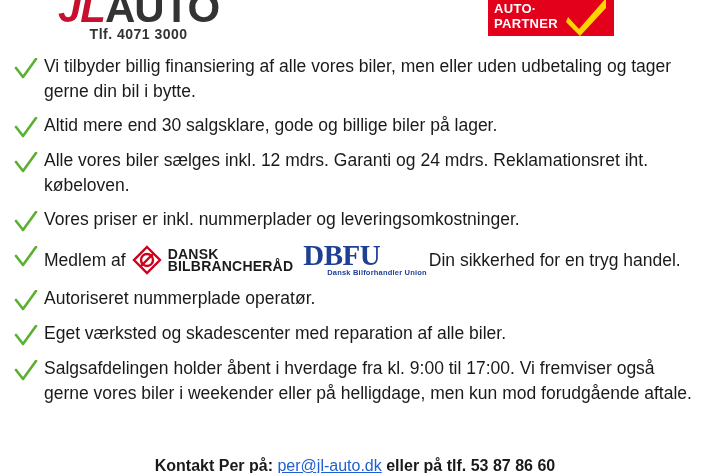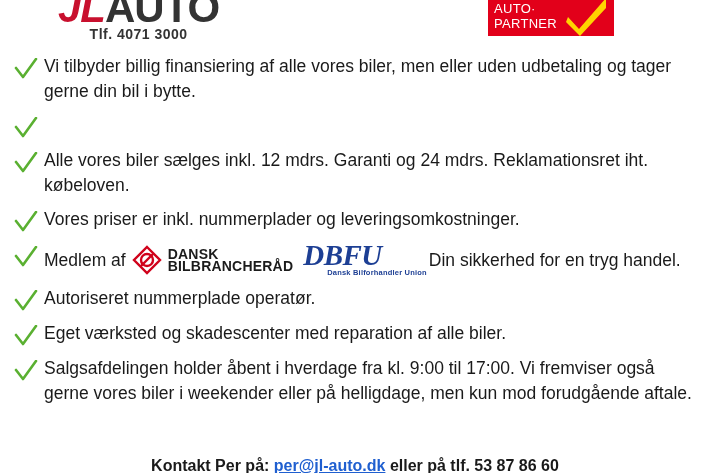--- a/index.html
+++ b/index.html
@@ -66,21 +66,21 @@
     width: 126px;
     height: 40px;
     background: #e2001a;
     display: flex;
     align-items: center;
     box-sizing: border-box;
     padding: 3px 6px;
   }
   .partner-text {
     color: #ffffff;
-    font-weight: normal;
+    font-weight: bold;
     font-size: 13px;
     line-height: 15px;
     letter-spacing: 0.3px;
   }
   .partner-check {
     position: absolute;
     right: 4px;
     top: 0px;
     width: 46px;
     height: 40px;
@@ -131,21 +131,20 @@
 
   .dbfu-logo {
     display: inline-block;
     vertical-align: -9px;
     margin: 0 2px 0 6px;
     text-align: left;
   }
   .dbfu-main {
     font-family: "Liberation Serif", serif;
     font-weight: bold;
-    font-style: italic;
     font-size: 29px;
     line-height: 26px;
     color: #1d3f94;
     letter-spacing: -0.5px;
   }
   .dbfu-sub {
     font-size: 7.5px;
     font-weight: bold;
     color: #1d3f94;
     letter-spacing: 0.2px;
@@ -161,21 +160,21 @@
     bottom: -2px;
     text-align: center;
     font-size: 16px;
     font-weight: bold;
     color: #1a1a1a;
     white-space: nowrap;
   }
   .footer .link {
     color: #1f5fd0;
     text-decoration: underline;
-    font-weight: bold;
+    font-weight: normal;
   }
   .footer .reg {
     font-weight: bold;
   }
 </style>
 </head>
 <body>
 
 <div class="page">
 
@@ -205,20 +204,21 @@
       <svg class="check" viewBox="0 0 24 22">
         <path d="M2 10 L9 19 L22 1" stroke="#5ab031" stroke-width="2.6" fill="none" stroke-linecap="round" stroke-linejoin="round"></path>
       </svg>
       <div class="text">Vi tilbyder billig finansiering af alle vores biler, men eller uden udbetaling og tager gerne din bil i bytte.</div>
     </div>
 
     <div class="item">
       <svg class="check" viewBox="0 0 24 22">
         <path d="M2 10 L9 19 L22 1" stroke="#5ab031" stroke-width="2.6" fill="none" stroke-linecap="round" stroke-linejoin="round"></path>
       </svg>
+      <div class="text">Altid mere end 30 salgsklare, gode og billige biler på lager.</div>
     </div>
 
     <div class="item">
       <svg class="check" viewBox="0 0 24 22">
         <path d="M2 10 L9 19 L22 1" stroke="#5ab031" stroke-width="2.6" fill="none" stroke-linecap="round" stroke-linejoin="round"></path>
       </svg>
       <div class="text">Alle vores biler sælges inkl. 12 mdrs. Garanti og 24 mdrs. Reklamationsret iht. købeloven.</div>
     </div>
 
     <div class="item">

